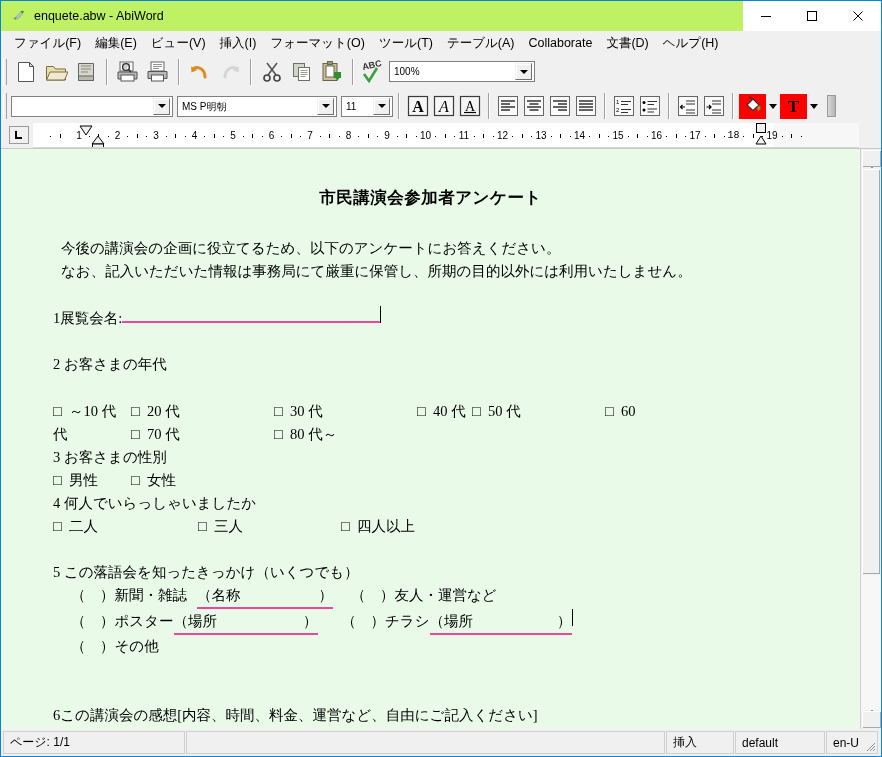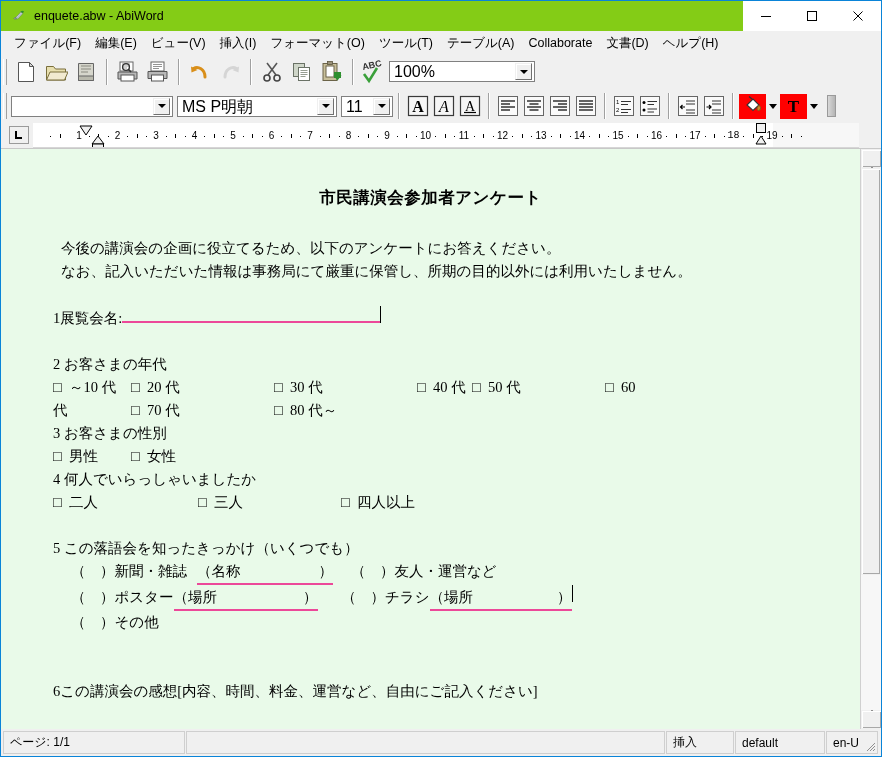--- a/index.html
+++ b/index.html
@@ -15,21 +15,21 @@
     position: relative;
     border: 1px solid #0a84d8;
     background: #f0f0f0;
     display: flex;
     flex-direction: column;
   }
 
   
   .titlebar {
     height: 30px;
-    background: #84cc16;
+    background: #bef264;
     display: flex;
     align-items: center;
     flex: 0 0 auto;
     border-bottom: 0px solid #ddd;
   }
   .title-icon {
     width: 16px; height: 16px;
     margin-left: 10px; margin-right: 7px;
     position: relative;
     flex: 0 0 auto;
@@ -111,21 +111,21 @@
   .combo {
     height: 21px;
     background: #ffffff;
     border: 1px solid #808080;
     display: flex;
     align-items: center;
     flex: 0 0 auto;
     position: relative;
   }
   .combo .val {
-    font-size: 16px;
+    font-size: 10px;
     padding-left: 4px;
     color: #000;
     white-space: nowrap;
     overflow: hidden;
     flex: 1 1 auto;
     line-height: 19px;
   }
   .combo .arrow {
     width: 17px; height: 17px;
     margin-right: 2px;
@@ -767,21 +767,21 @@
             <span class="uline" style="width:258px;height:17px;"></span>
             <span class="caret"></span>
         </div>
 
         <div class="blank-line"></div>
 
         <div>2 お客さまの年代</div>
         <div class="row">
           <span class="cb" style="width:78px;"><span>□</span>&nbsp;&nbsp;<span>～10 代</span></span>
           <span class="cb" style="width:143px;"><span>□</span>&nbsp;&nbsp;<span>20 代</span></span>
-          <span class="cb" style="width:143px;"><span>□</span>&nbsp;&nbsp;<span>30 代</span></span>
+          <span class="cb" style="width:143px;margin-top:24px;"><span>□</span>&nbsp;&nbsp;<span>30 代</span></span>
           <span class="cb" style="width:55px;"><span>□</span>&nbsp;&nbsp;<span>40 代</span></span>
           <span class="cb" style="width:133px;"><span>□</span>&nbsp;&nbsp;<span>50 代</span></span>
           <span class="cb"><span>□</span>&nbsp;&nbsp;<span>60</span></span>
         </div>
         <div class="row">
           <span class="cb" style="width:78px;">代</span>
           <span class="cb" style="width:143px;"><span>□</span>&nbsp;&nbsp;<span>70 代</span></span>
           <span class="cb"><span>□</span>&nbsp;&nbsp;<span>80 代～</span></span>
         </div>
 

